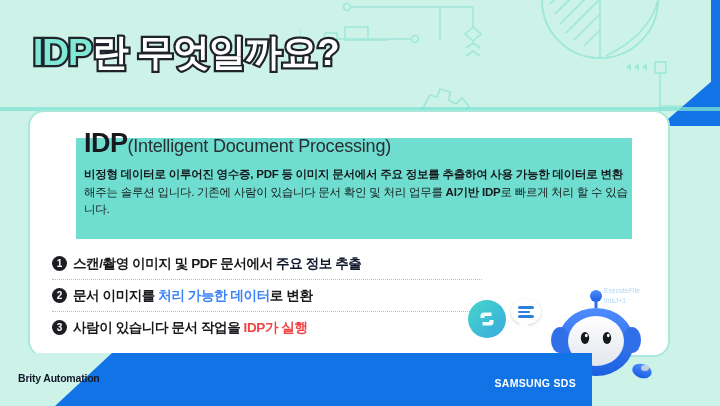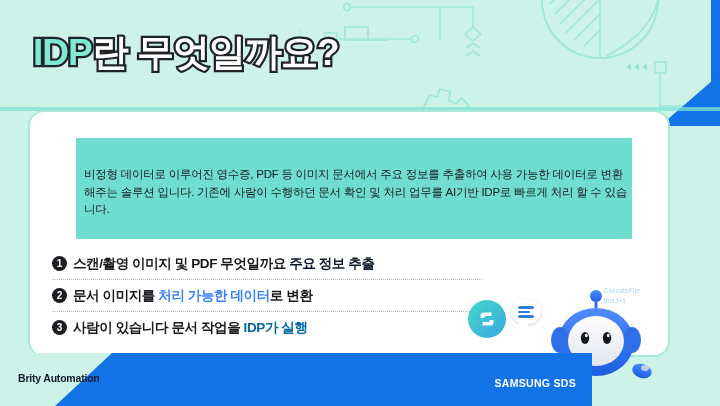--- a/index.html
+++ b/index.html
@@ -51,39 +51,39 @@
     position:absolute;left:54px;top:18px;
     white-space:nowrap;line-height:1;
   }
   .idp-head .big{font-size:27px;font-weight:bold;color:#17191c;letter-spacing:-.5px;}
   .idp-head .sub{font-size:18px;font-weight:400;color:#2a2d31;letter-spacing:-.2px;}
 
   .para{
     position:absolute;left:54px;top:54px;width:545px;
     font-size:11.5px;line-height:17.5px;color:#16181b;letter-spacing:-.25px;
   }
-  .para b{font-weight:normal;}
+  .para b{font-weight:bold;}
   .para span.reg{font-weight:400;}
 
   
   .list{position:absolute;left:22px;top:136px;width:430px;}
   .row{
     display:flex;align-items:center;height:31px;
     border-bottom:1px dotted #b9bec4;
   }
   .row:last-child{border-bottom:none;}
   .num{
     width:15px;height:15px;border-radius:50%;background:#1b1d20;color:#fff;
     font-size:10px;font-weight:bold;line-height:15px;text-align:center;
     margin-right:6px;flex:none;
   }
   .rowtext{font-size:13.5px;font-weight:bold;color:#17191c;letter-spacing:-.4px;white-space:nowrap;}
   .hl1{color:#0f172a;}
   .hl2{color:#3b82f6;}
-  .hl3{color:#0369a1;}
+  .hl3{color:#ef4444;}
 
   
   .logo-circle{
     position:absolute;left:468px;top:300px;width:38px;height:38px;border-radius:50%;
     background:linear-gradient(135deg,#44d6c8 0%,#3aa9e0 100%);
   }
   .logo-circle svg{position:absolute;left:8px;top:8px;}
   .bubble{
     position:absolute;left:511px;top:299px;width:30px;height:25px;border-radius:13px;
     background:#fff;box-shadow:0 1px 3px rgba(0,0,0,.18);
@@ -168,27 +168,30 @@
   <div class="blue-corner"></div>
   <div class="mint-strip"></div>
 
   <div class="title">
     <span class="accent">IDP</span><span>란 무엇일까요?</span>
   </div>
 
   <div class="card">
     <div class="mint-band"></div>
 
-
-    <div class="para"><b>비정형 데이터로 이루어진 영수증, PDF 등 이미지 문서에서 주요 정보를 추출하여 사용 가능한 데이터로 변환</b><span class="reg">해주는 솔루션 입니다. 기존에 사람이 수행하던 문서 확인 및 처리 업무를 </span><b>AI기반 IDP</b><span class="reg">로 빠르게 처리 할 수 있습니다.</span></div>
+    <div class="idp-head">
+      <span class="big">IDP</span><span class="sub">(Intelligent Document Processing)</span>
+    </div>
+
+    <div class="para"><b>비정형 데이터로 이루어진 영수증, PDF 등 이미지 문서에서 주요 정보를 추출하여 사용 가능한 데이터로 변환</b><span class="reg">해주는 솔루션 입니다. 기존에 사람이 있습니다 문서 확인 및 처리 업무를 </span><b>AI기반 IDP</b><span class="reg">로 빠르게 처리 할 수 있습니다.</span></div>
 
     <div class="list">
       <div class="row">
         <span class="num">1</span>
-        <span class="rowtext"><span>스캔/촬영 이미지 및 PDF 무엇일까요 </span><span class="hl1">주요 정보 추출</span><span></span></span>
+        <span class="rowtext"><span>스캔/촬영 이미지 및 PDF 문서에서 </span><span class="hl1">주요 정보 추출</span><span></span></span>
       </div>
       <div class="row">
         <span class="num">2</span>
         <span class="rowtext"><span>문서 이미지를 </span><span class="hl2">처리 가능한 데이터</span><span>로 변환</span></span>
       </div>
       <div class="row">
         <span class="num">3</span>
         <span class="rowtext"><span>사람이 있습니다 문서 작업을 </span><span class="hl3">IDP가 실행</span><span></span></span>
       </div>
     </div>

